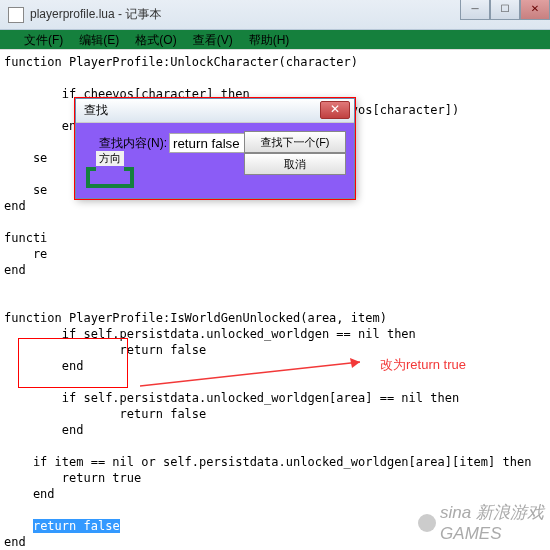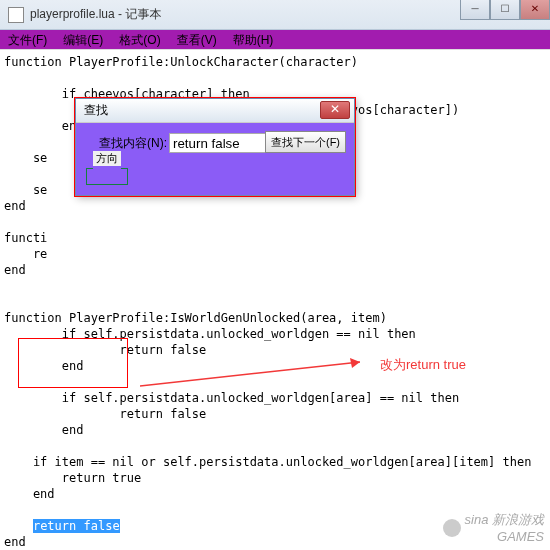--- a/index.html
+++ b/index.html
@@ -3,40 +3,40 @@
 <meta charset="utf-8">
 <style>
 * { margin: 0; padding: 0; box-sizing: border-box; }
 body { font-family: "SimSun", Arial, sans-serif; font-size: 12px; background: #fff; width: 550px; height: 550px; overflow: hidden; position: relative; }
 .titlebar { height: 30px; background: linear-gradient(#e8eef5, #dce6f0); border-bottom: 1px solid #b8c8d8; display: flex; align-items: center; padding: 8px 8px; }
 .titlebar .icon-notepad { width: 16px; height: 16px; margin-right: 6px; background: #fff; border: 1px solid #888; position: relative; }
 .titlebar .title { color: #333; }
 .window-controls { position: absolute; right: 0; top: 0; display: flex; }
 .window-controls div { width: 30px; height: 20px; border: 1px solid #8899aa; border-top: none; background: linear-gradient(#e8eef5, #d0dae6); text-align: center; line-height: 18px; font-size: 10px; color: #444; }
 .window-controls .close { background: linear-gradient(#e0a0a0, #c88080); color: #600; }
-.menubar { height: 20px; background: #a21caf; border-bottom: 1px solid #ddd; display: flex; padding-left: 0; }
+.menubar { height: 20px; background: #15803d; border-bottom: 1px solid #ddd; display: flex; padding-left: 16px; }
 .menubar span { padding: 2px 8px; }
 .code-area { font-family: "SimSun", Consolas, monospace; font-size: 12px; line-height: 16px; white-space: pre; padding: 4px; color: #000; position: absolute; top: 50px; left: 0; right: 0; }
 .dialog { position: absolute; top: 98px; left: 75px; width: 280px; background: #8b5cf6; border: 1px solid #6a8bb0; box-shadow: 2px 2px 8px rgba(0,0,0,0.3); outline: 1px solid red; }
 .dialog-title { height: 24px; background: linear-gradient(#fff, #dce6f0); display: flex; align-items: center; padding-left: 8px; border-bottom: 1px solid #ccc; position: relative; }
 .dialog-close { position: absolute; right: 4px; top: 2px; width: 30px; height: 18px; background: linear-gradient(#e07878, #c04040); color: #fff; text-align: center; border-radius: 2px; border: 1px solid #a03030; }
 .dialog-body { padding: 10px; font-size: 12px; }
 .dialog-row { display: flex; align-items: center; margin-bottom: 6px; }
 .dialog-label { width: 70px; margin-left: 13px; }
 .dialog-input { width: 110px; height: 20px; border: 1px solid #aaa; padding: 0 3px; background: #fff; }
-.dialog-btn { width: 81px; height: 22px; background: linear-gradient(#fff, #e0e0e0); border: 1px solid #888; margin-bottom: 0; font-size: 11px; text-align: center; line-height: 20px; }
+.dialog-btn { width: 102px; height: 22px; background: linear-gradient(#fff, #e0e0e0); border: 1px solid #888; margin-bottom: 0; font-size: 11px; text-align: center; line-height: 20px; }
 .dialog-btns { position: absolute; right: 8px; top: 32px; }
-.dialog-group { border: 1px solid #15803d; padding: 4px 6px; font-size: 11px; display: inline-block; }
+.dialog-group { border: 4px solid #15803d; padding: 4px 6px; font-size: 11px; display: inline-block; }
 .dialog-group-title { position: relative; top: -10px; background: #f0f0f0; padding: 0 3px; }
 .dialog-radios { margin-top: -6px; }
 .highlight { background: #3399ff; color: #fff; }
 .red-box { border: 1px solid red; }
 .annotation-arrow { position: absolute; left: 140px; top: 356px; width: 230px; height: 50px; pointer-events: none; }
 .annotation-text { position: absolute; left: 380px; top: 356px; color: #f23838; font-size: 13px; }
-.watermark { position: absolute; right: 6px; bottom: 6px; color: #aaa; font-size: 13px; font-style: italic; display: flex; align-items: center; gap: 4px; text-align: right; }
+.watermark { position: absolute; right: 6px; bottom: 6px; color: #aaa; font-size: 17px; font-style: italic; display: flex; align-items: center; gap: 4px; }
 .watermark .sina-dot { width: 18px; height: 18px; border-radius: 50%; background: #ccc; }
 </style>
 </head>
 <body>
 
 <div class="titlebar">
   <span class="icon-notepad"></span>
   <span class="title">playerprofile.lua - 记事本</span>
   <div class="window-controls">
     <div>─</div>
@@ -110,20 +110,21 @@
     <span>查找</span>
     <div class="dialog-close">✕</div>
   </div>
   <div class="dialog-body">
     <div class="dialog-row">
       <span class="dialog-label">查找内容(N):</span>
       <input class="dialog-input" value="return false" style="">
     </div>
     <div class="dialog-btns">
       <div class="dialog-btn">查找下一个(F)</div>
+      <div class="dialog-btn">取消</div>
     </div>
     <div style="display:flex;align-items:flex-end;gap:10px;margin-top:8px;">
       <fieldset class="dialog-group">
         <legend class="dialog-group-title">方向</legend>
       </fieldset>
     </div>
   </div>
 </div>
 
 <div class="watermark">

